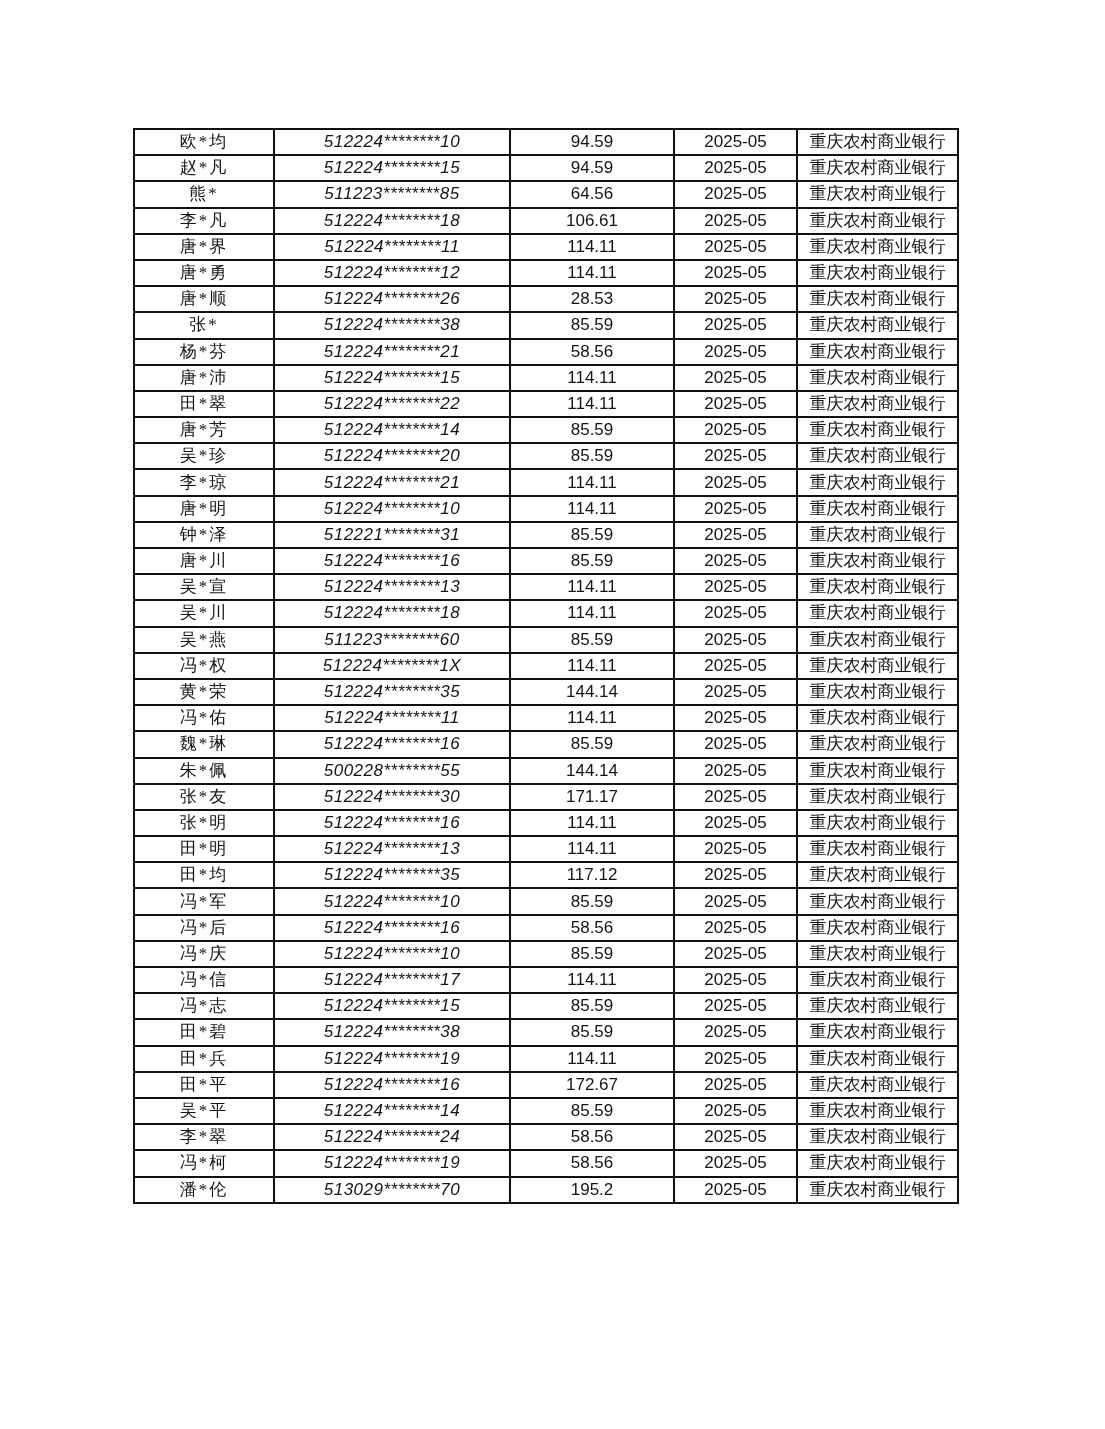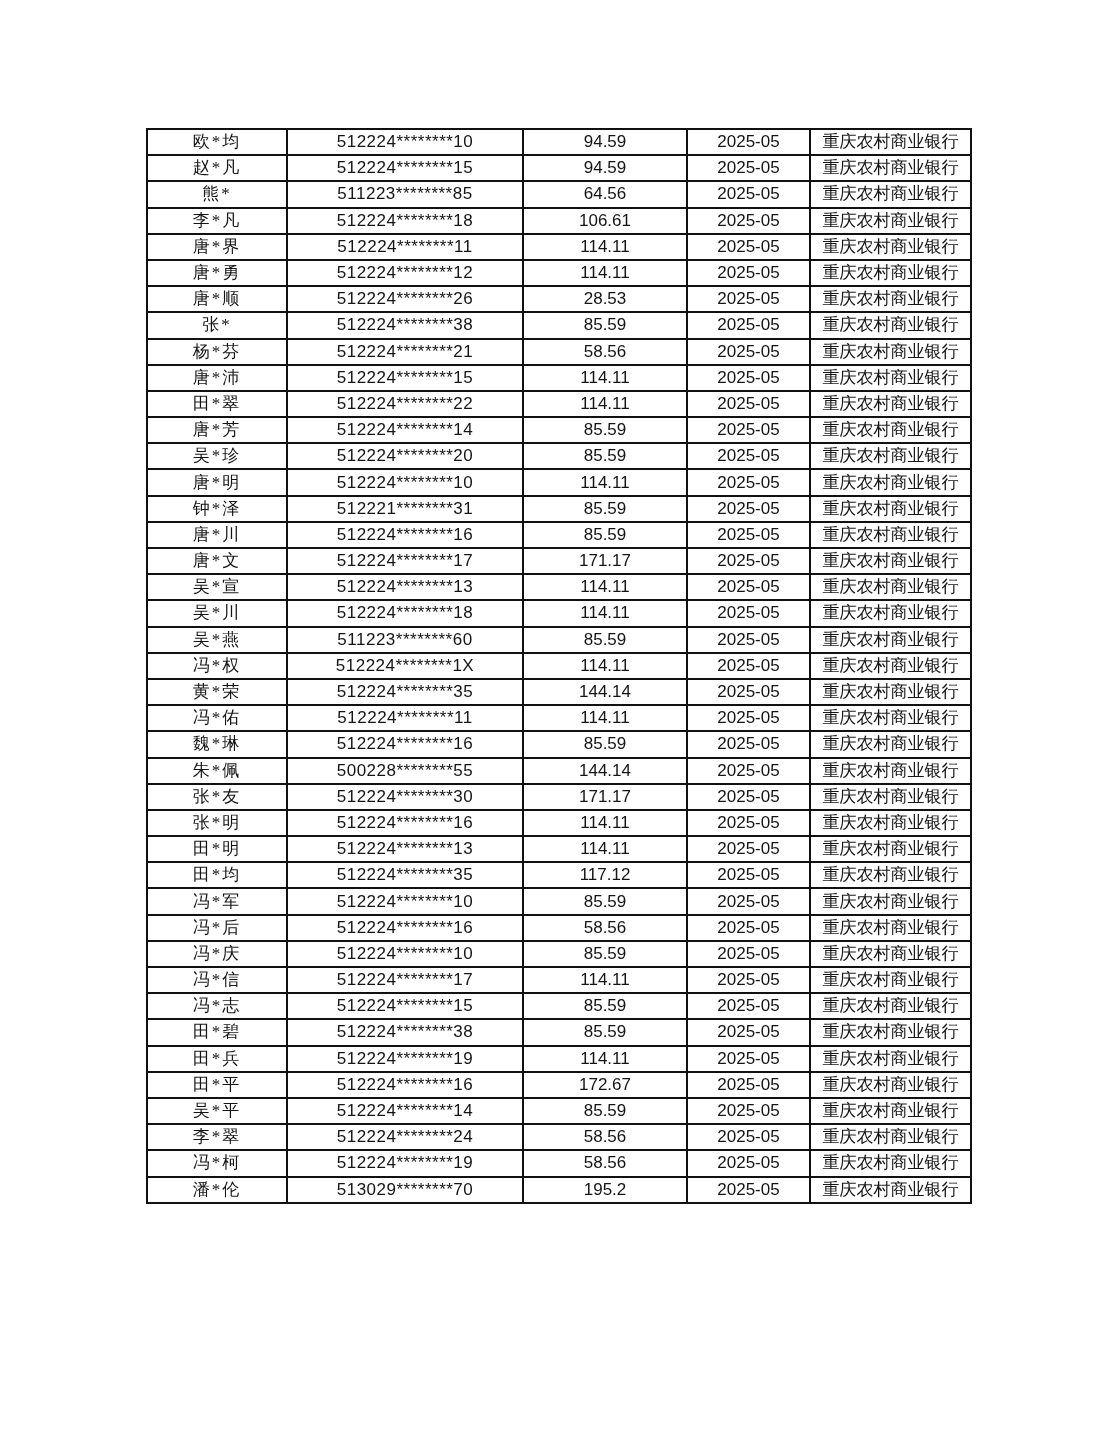--- a/index.html
+++ b/index.html
@@ -13,21 +13,20 @@
     position: relative;
     font-family: "Liberation Sans", sans-serif;
     color: #000000;
   }
   .page {
     width: 1015px;
     height: 1429px;
     position: relative;
     background: #ffffff;
     overflow: hidden;
-    margin-left: 13px;
   }
   table.doc-table {
     position: absolute;
     left: 133px;
     top: 128px;
     border-collapse: collapse;
     table-layout: fixed;
     width: 824px;
   }
   table.doc-table td {
@@ -42,20 +41,21 @@
     overflow: hidden;
     color: #141414;
   }
   td.cell-name {
     font-family: "Liberation Serif", serif;
     letter-spacing: 2px;
   }
   td.cell-id {
     font-family: "Liberation Sans", sans-serif;
     letter-spacing: 0.5px;
+    font-style: italic;
   }
   td.cell-amount,
   td.cell-month {
     font-family: "Liberation Sans", sans-serif;
   }
   td.cell-bank {
     font-size: 16.5px;
     letter-spacing: 0px;
   }
 </style>
@@ -157,44 +157,44 @@
           <td class="cell-bank">重庆农村商业银行</td>
         </tr>
         <tr>
           <td class="cell-name">吴*珍</td>
           <td class="cell-id">512224********20</td>
           <td class="cell-amount">85.59</td>
           <td class="cell-month">2025-05</td>
           <td class="cell-bank">重庆农村商业银行</td>
         </tr>
         <tr>
+          <td class="cell-name">李*琼</td>
+          <td class="cell-id">512224********21</td>
+          <td class="cell-amount">114.11</td>
+          <td class="cell-month">2025-05</td>
+          <td class="cell-bank">重庆农村商业银行</td>
+        </tr>
+        <tr>
           <td class="cell-name">唐*明</td>
           <td class="cell-id">512224********10</td>
           <td class="cell-amount">114.11</td>
           <td class="cell-month">2025-05</td>
           <td class="cell-bank">重庆农村商业银行</td>
         </tr>
         <tr>
           <td class="cell-name">钟*泽</td>
           <td class="cell-id">512221********31</td>
           <td class="cell-amount">85.59</td>
           <td class="cell-month">2025-05</td>
           <td class="cell-bank">重庆农村商业银行</td>
         </tr>
         <tr>
           <td class="cell-name">唐*川</td>
           <td class="cell-id">512224********16</td>
           <td class="cell-amount">85.59</td>
-          <td class="cell-month">2025-05</td>
-          <td class="cell-bank">重庆农村商业银行</td>
-        </tr>
-        <tr>
-          <td class="cell-name">唐*文</td>
-          <td class="cell-id">512224********17</td>
-          <td class="cell-amount">171.17</td>
           <td class="cell-month">2025-05</td>
           <td class="cell-bank">重庆农村商业银行</td>
         </tr>
         <tr>
           <td class="cell-name">吴*宣</td>
           <td class="cell-id">512224********13</td>
           <td class="cell-amount">114.11</td>
           <td class="cell-month">2025-05</td>
           <td class="cell-bank">重庆农村商业银行</td>
         </tr>

